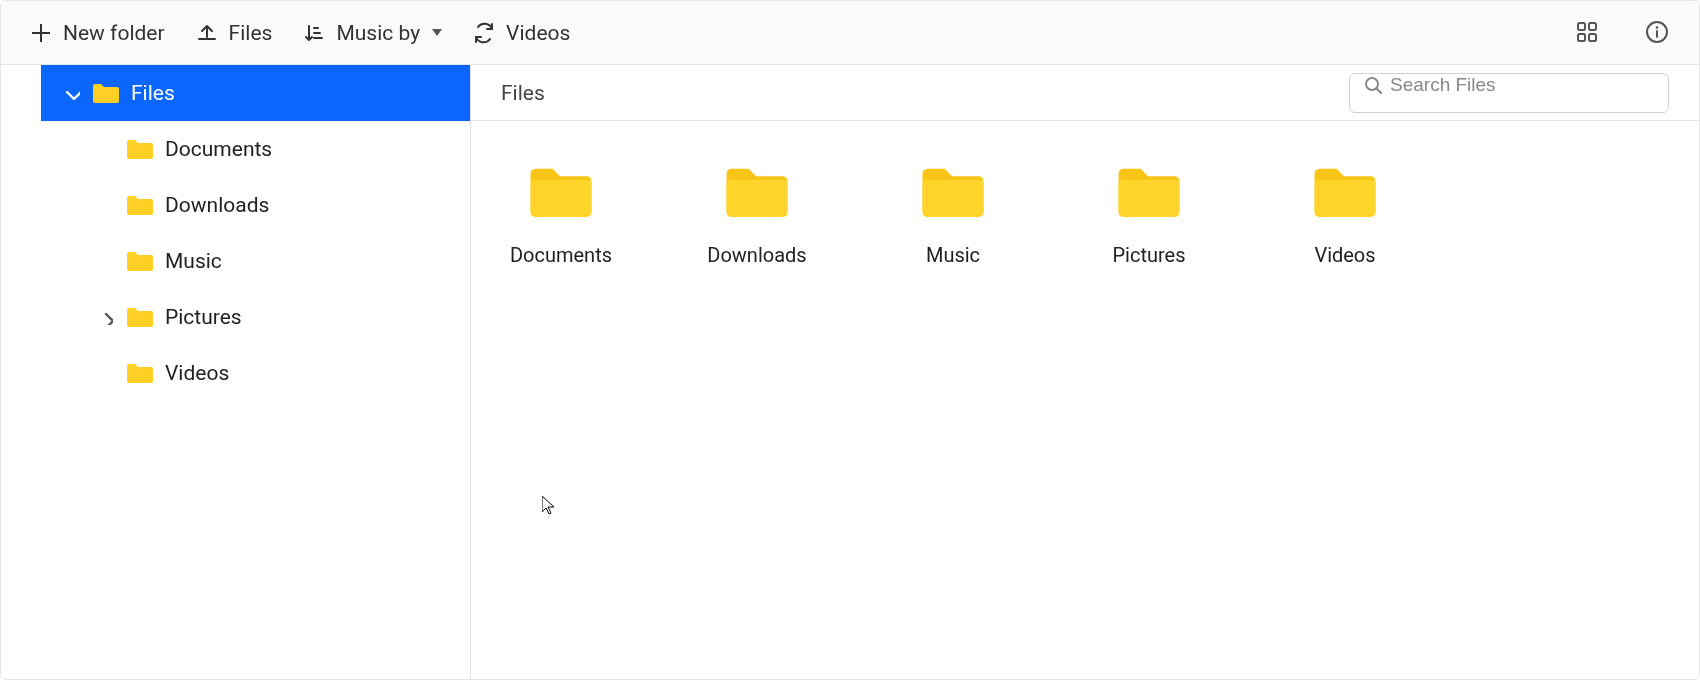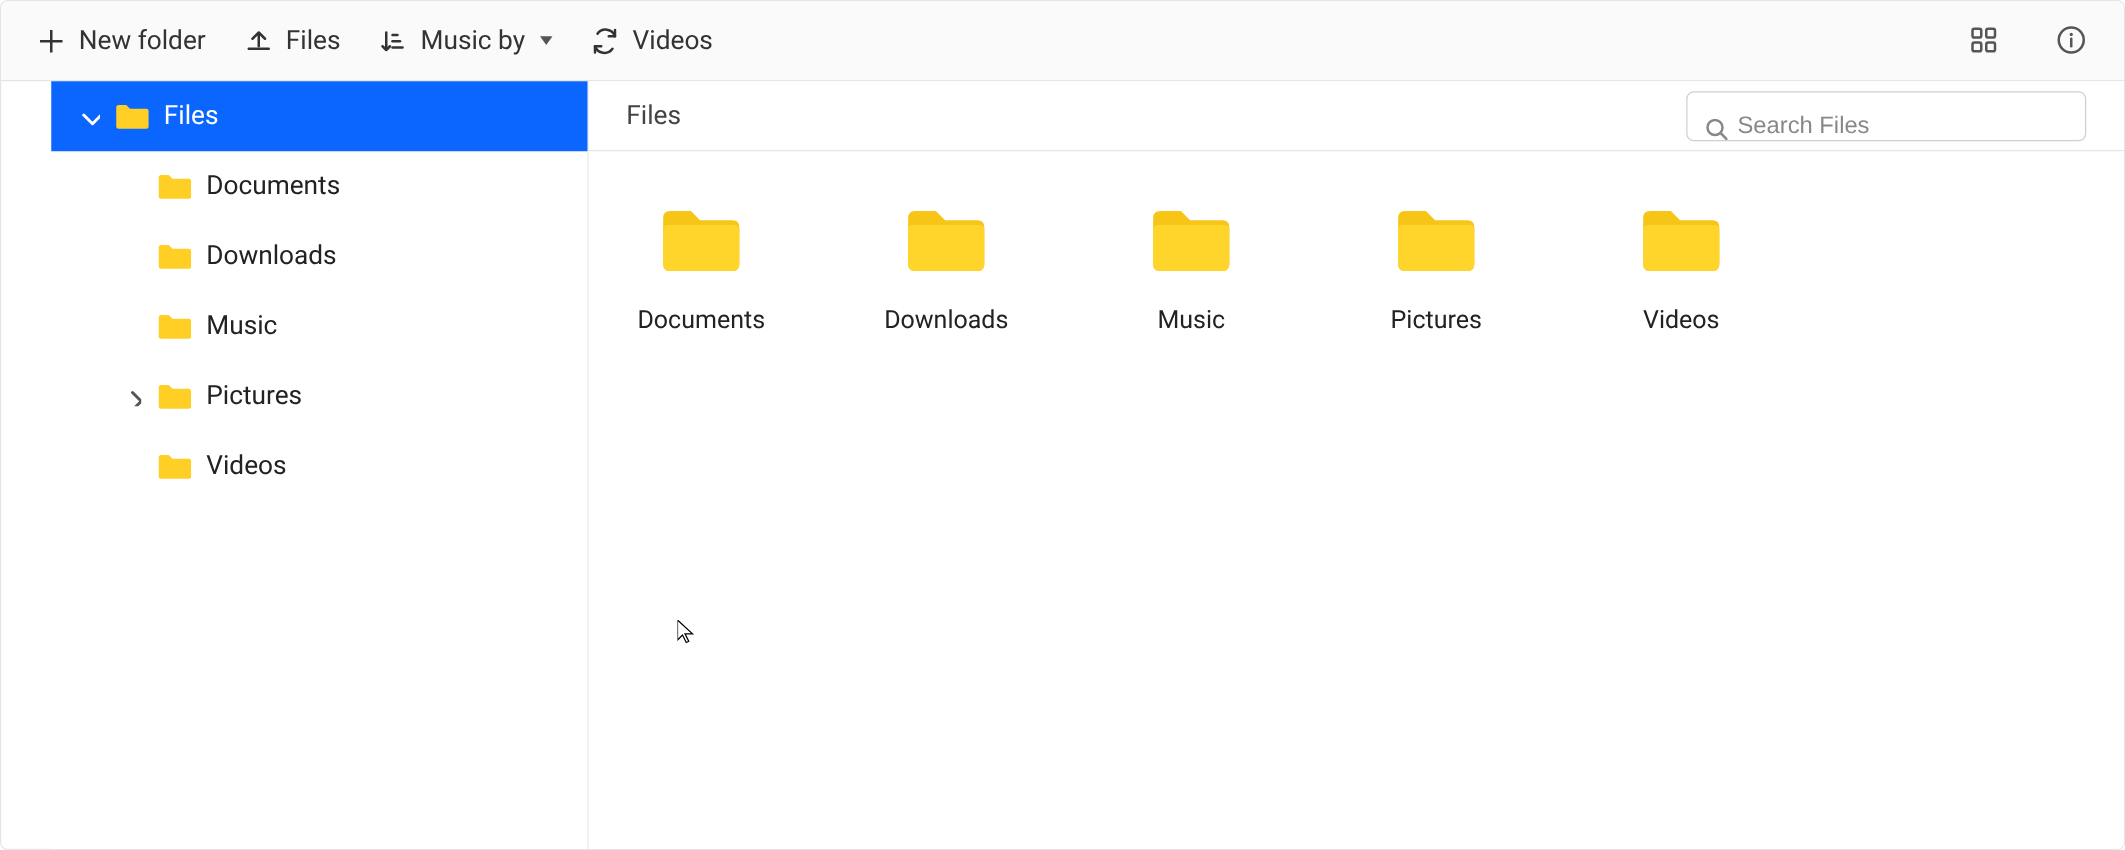--- a/index.html
+++ b/index.html
@@ -94,21 +94,21 @@
     padding: 0 30px;
     border-bottom:1px solid #e5e5e5;
   }
   .breadcrumb {
     font-size:21px;
     color:#444;
   }
   .searchbox {
     margin-left:auto;
     display:flex;
-    align-items:flex-end;
+    align-items:flex-start;
     border:1px solid #d0d0d0;
     border-radius:6px;
     height:40px;
     padding:0 12px;
     gap:8px;
     width:320px;
     color:#888;
     background:#fff;
   }
   .searchbox input {

